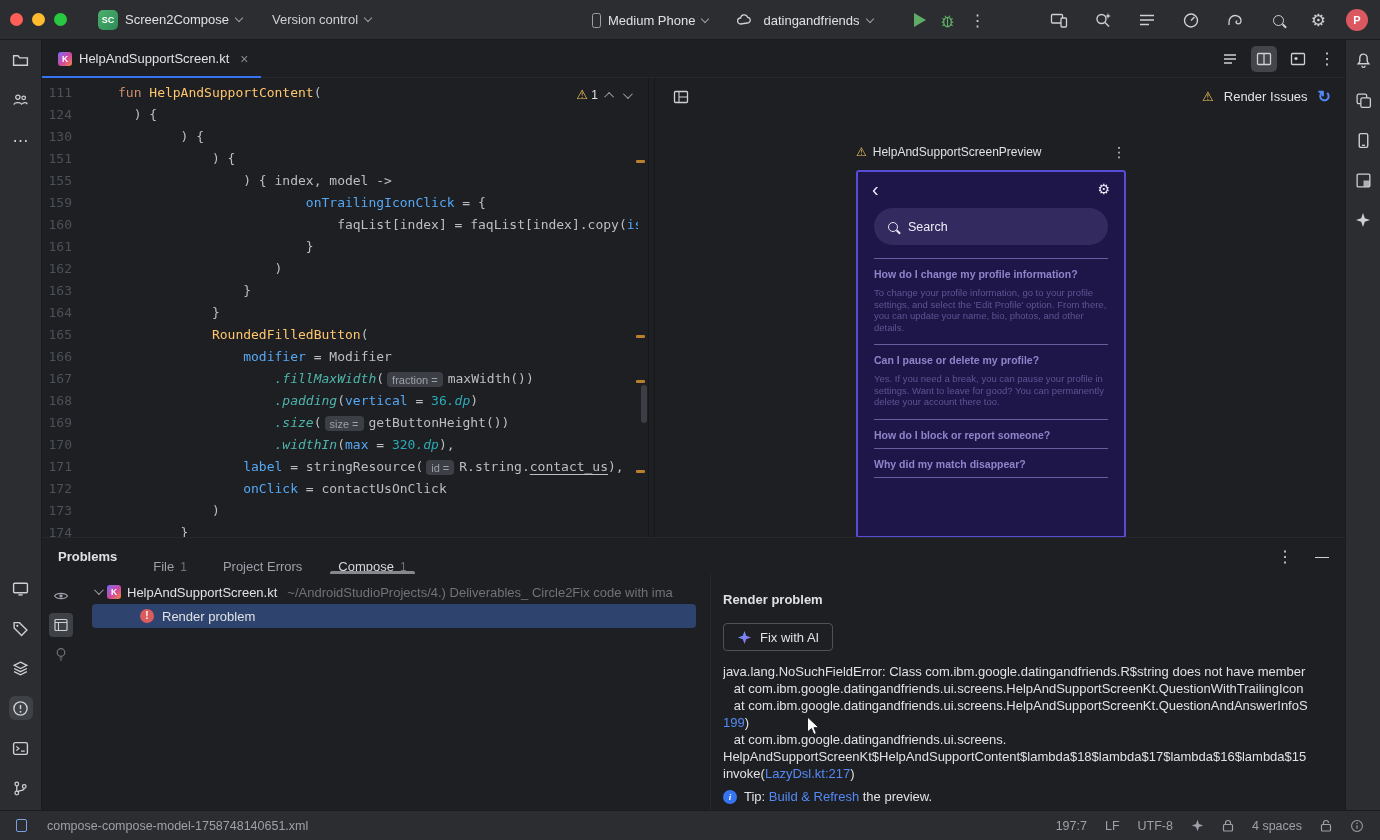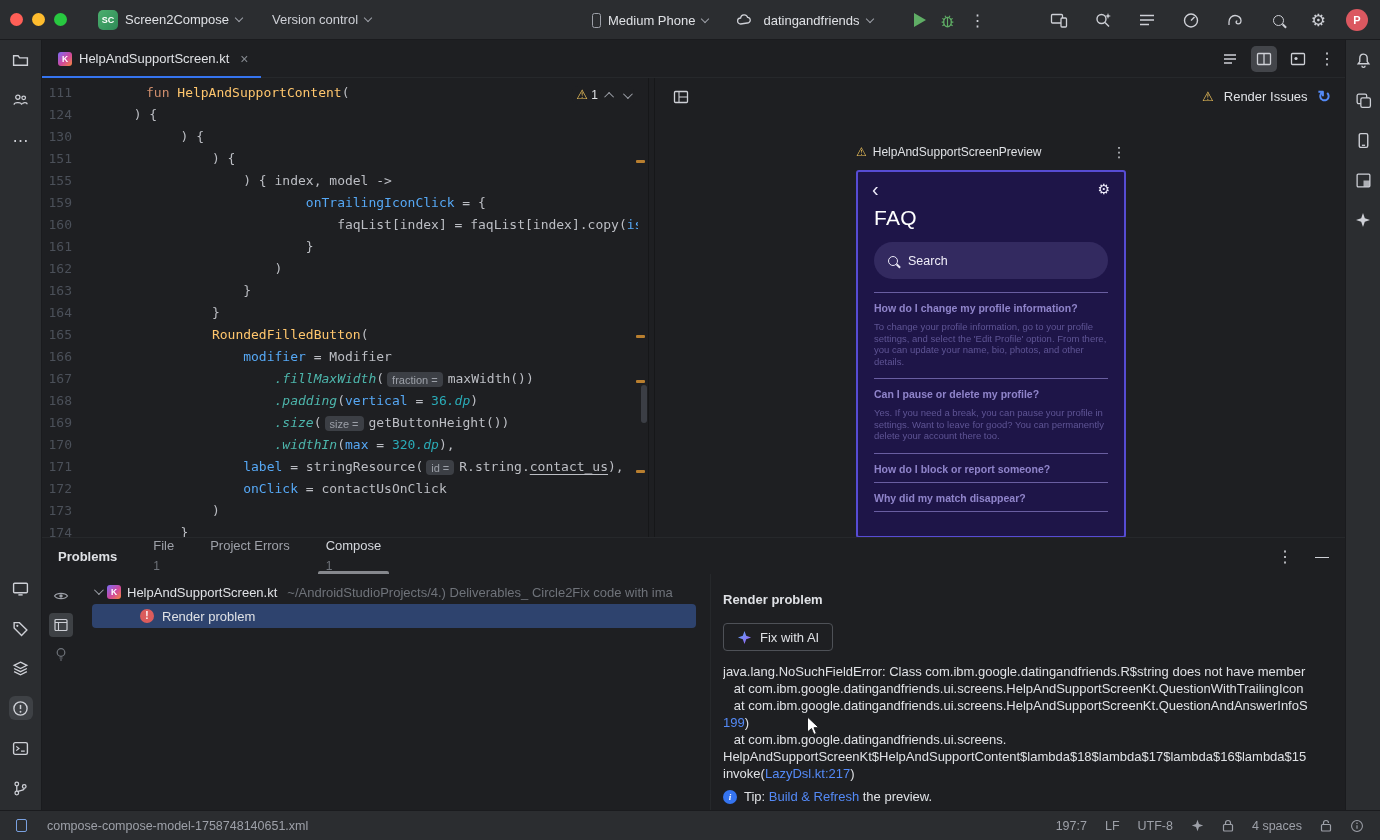--- a/index.html
+++ b/index.html
@@ -58,21 +58,21 @@
   .view-toggle { width:26px; height:26px; border-radius:5px; display:flex; align-items:center; justify-content:center; }
   .view-toggle.selected { background:#43454A; }
 
   
   #editor { position:absolute; left:42px; top:78px; width:606px; height:459px; background:#1E1F22; overflow:hidden;
     font-family:"DejaVu Sans Mono", monospace; font-size:13px; }
   #gutter { position:absolute; left:0; top:4px; width:30px; }
   .ln { height:22px; line-height:22px; text-align:right; color:#4B5059; }
   #code { position:absolute; left:76px; top:4px; right:10px; white-space:pre; color:#BCBEC4; overflow:hidden; }
   .crow { height:22px; line-height:22px; }
-  .t-kw  { color:#CF8E6D;margin-left:28px; }
+  .t-kw  { color:#CF8E6D; }
   .t-fn  { color:#FFC66D; }
   .t-arg { color:#56A8F5; }
   .t-num { color:#2AACB8; }
   .t-ext { color:#4DB6AC; font-style:italic; }
   .t-extp{ color:#2AACB8; font-style:italic; }
   .t-res { text-decoration:underline; text-underline-offset:3px; }
   .t-hint{ font-family:"Liberation Sans",sans-serif; font-size:11px; background:#3C3F45; color:#9CA0A8;
     border-radius:4px; padding:1.5px 5px; margin:0 5px 0 3px; }
   .inspect-widget { position:absolute; top:8px; right:14px; display:flex; align-items:center; gap:9px;
     font-family:"Liberation Sans",sans-serif; font-size:12px; color:#DFE1E5; background:#1E1F22; padding:2px 4px; border-radius:6px; }
@@ -104,21 +104,21 @@
   .faq-list { margin:13px 16px 0; }
   .fdiv { border-top:1px solid rgba(167,154,235,.55); margin-top:3px; }
   .fq { font-size:10.5px; font-weight:bold; color:rgba(168,156,230,.82); margin:9px 0 7px; }
   .fa { font-size:9.5px; line-height:11.5px; color:rgba(146,134,210,.55); margin:0 0 11px; }
 
   
   #bottompanel { position:absolute; left:42px; top:537px; width:1303px; height:273px; background:#1E1F22; border-top:1px solid #26282B; }
   .bp-header { height:36px; display:flex; align-items:center; padding:0 16px; position:relative; }
   .bp-title { font-size:13px; font-weight:bold; color:#DFE1E5; margin-right:34px; }
   #problems-tabs { display:flex; align-items:center; gap:32px; height:100%; }
-  .ptab { height:100%; display:flex; align-items:flex-start; gap:6px; font-size:13px; color:#9DA0A8; position:relative; padding:0 2px;flex-direction:column; }
+  .ptab { height:100%; display:flex; align-items:flex-end; gap:6px; font-size:13px; color:#9DA0A8; position:relative; padding:0 2px; }
   .ptab-count { color:#6F737A; font-size:12px; }
   .ptab.active { color:#D5D8DE; }
   .ptab.active::after { content:""; position:absolute; left:-6px; right:-6px; bottom:0; height:3px; background:#86888D; border-radius:2px 2px 0 0; }
   .bp-actions { position:absolute; right:16px; top:0; height:36px; display:flex; align-items:center; gap:22px; color:#CED0D6; }
   .min-glyph { font-size:14px; }
   .bp-body { position:absolute; top:36px; left:0; right:0; bottom:0; display:flex; }
   .bp-toolbar { width:38px; display:flex; flex-direction:column; align-items:center; padding-top:10px; gap:5px; flex:none; }
   .bp-tool { width:24px; height:24px; border-radius:4px; display:flex; align-items:center; justify-content:center; color:#9DA0A8; }
   .bp-tool.selected { background:#3E4145; color:#CED0D6; }
   .bp-tool.dim { color:#6F737A; }
@@ -417,21 +417,20 @@
     <div class="pv-label-row">
       <span class="warn-glyph" style="font-size:12px">⚠</span>
       <span>HelpAndSupportScreenPreview</span>
       <span class="pv-kebab">⋮</span>
     </div>
     <div class="phone">
       <div class="ph-top">
         <span class="back-glyph">‹</span>
         <span class="ph-gear">⚙</span>
       </div>
-      <div class="ph-title">FAQ</div>
       <div class="search-pill">
         <span class="mag"></span>
         <span>Search</span>
       </div>
       <div class="faq-list">
           <div class="fdiv"></div>
           <div class="fq">How do I change my profile information?</div>
           <div class="fa">To change your profile information, go to your profile settings, and select the 'Edit Profile' option. From there, you can update your name, bio, photos, and other details.</div>
           <div class="fdiv"></div>
           <div class="fq">Can I pause or delete my profile?</div>

